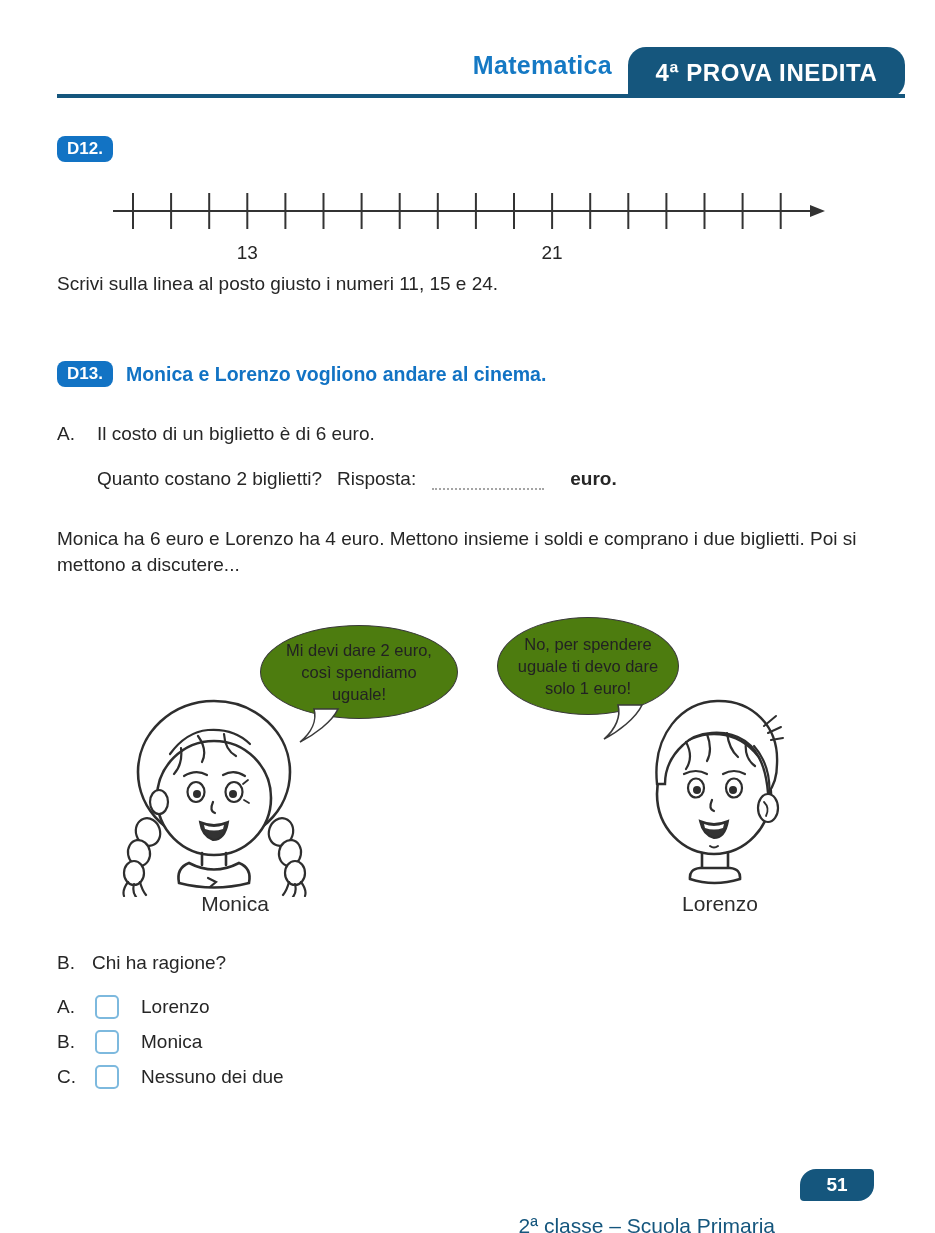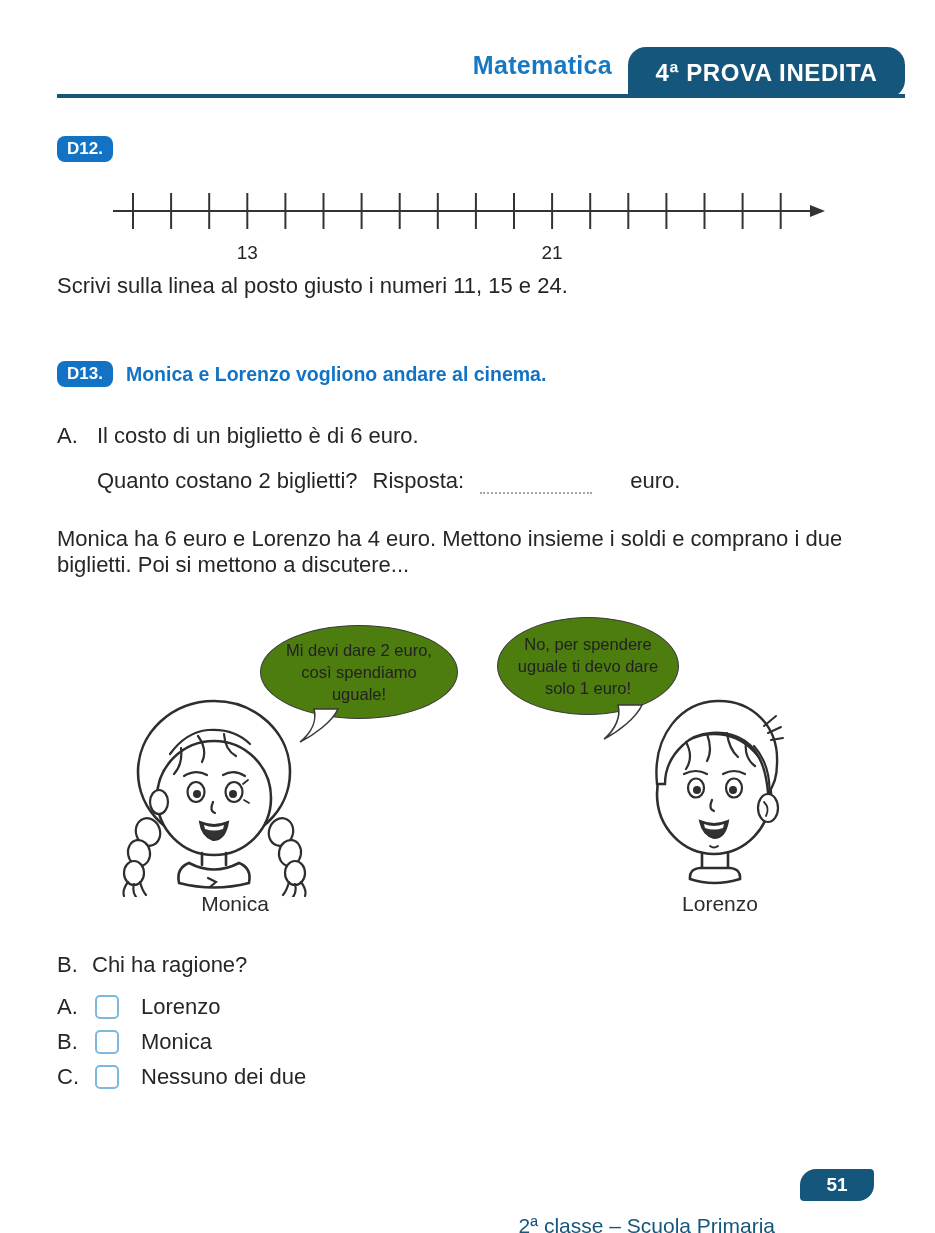--- a/index.html
+++ b/index.html
@@ -13,26 +13,26 @@
     font-size:25px;font-weight:bold;color:#1579c4;letter-spacing:0.3px;}
   .header-badge{position:absolute;left:628px;top:47px;width:277px;height:51px;background:#15567d;
     border-radius:18px 18px 18px 0;display:flex;align-items:center;justify-content:center;
     color:#fff;font-size:24px;font-weight:bold;letter-spacing:0.6px;}
   
   .q-row{position:absolute;left:57px;display:flex;align-items:center;}
   .q-badge{background:#1273c4;color:#fff;font-weight:bold;font-size:17px;
     padding:4px 10px 5px 10px;border-radius:8px;line-height:1;}
   .q-title{margin-left:13px;color:#1273c4;font-weight:bold;font-size:19.5px;}
   
-  .body-text{font-size:22px;color:#262626;}
+  .body-text{font-size:19px;color:#262626;}
   .letter{display:inline-block;width:40px;flex:0 0 40px;}
   
   .answer-line{position:absolute;left:97px;top:468px;display:flex;align-items:flex-end;}
   .dots{display:inline-block;width:112px;height:20px;border-bottom:2px dotted #a5a5a5;margin-left:16px;}
-  .answer-suffix{margin-left:38px;}
+  .answer-suffix{margin-left:26px;font-weight:bold;}
   
   .figure-area{position:absolute;left:0;top:600px;width:935px;height:345px;}
   .bubble{position:absolute;border:1.6px solid #3a3a3a;border-radius:50%;
     display:flex;align-items:center;justify-content:center;text-align:center;
     font-size:16.5px;line-height:1.35;color:#222;white-space:pre-line;background:#4d7c0f;}
   .bubble-monica{left:260px;top:25px;width:196px;height:92px;}
   .bubble-lorenzo{left:497px;top:17px;width:180px;height:96px;}
   .tail{position:absolute;z-index:3;}
   .tail-monica{left:298px;top:108px;}
   .tail-lorenzo{left:600px;top:104px;}

